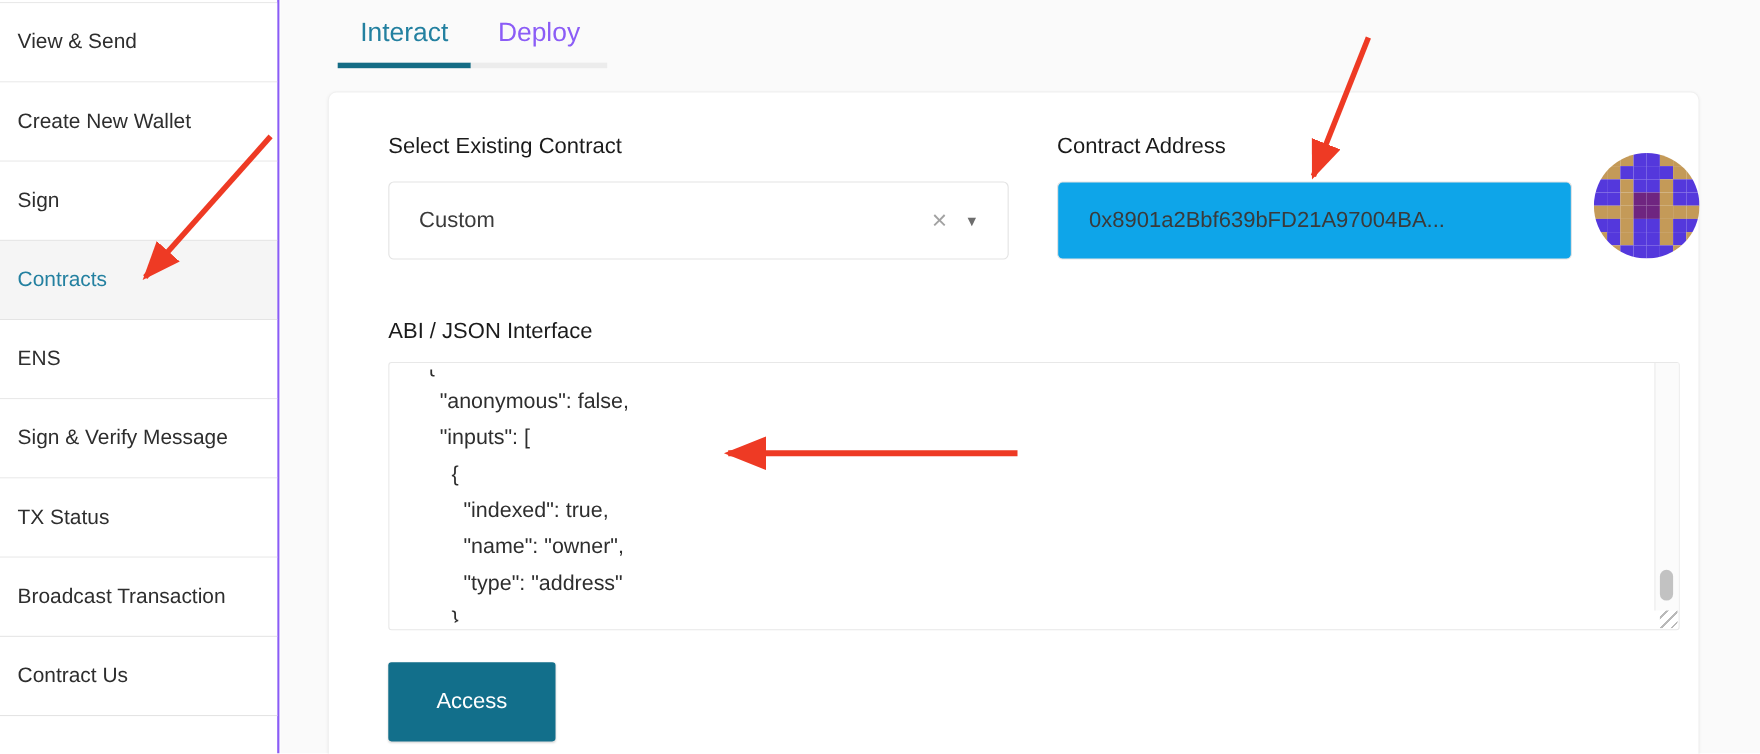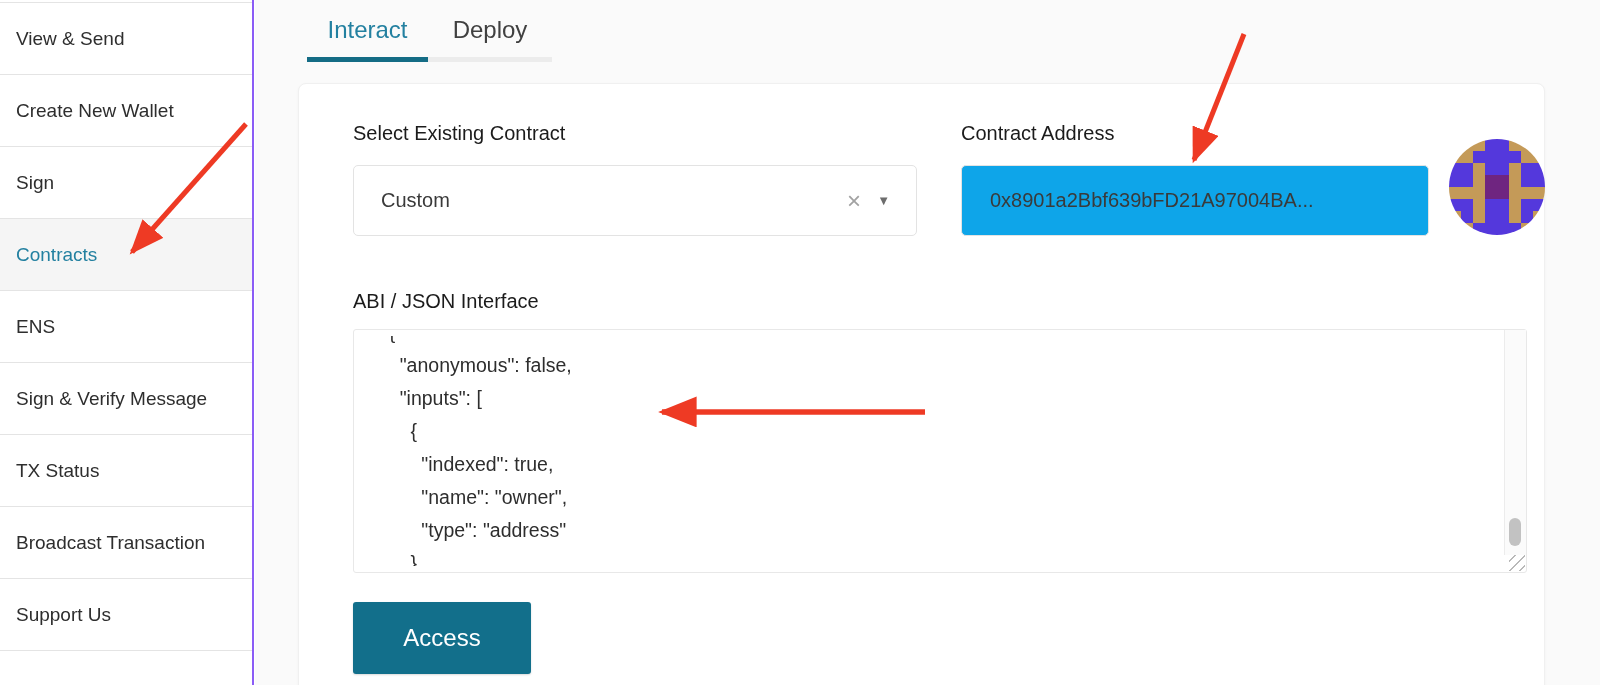--- a/index.html
+++ b/index.html
@@ -29,21 +29,21 @@
 
   
   .main{position:absolute; left:255px; top:0; right:0; bottom:0; background:#fafafa;}
 
   
   .tab{
     position:absolute; top:10px; height:40px; display:flex; align-items:center; justify-content:center;
     font-size:24px; cursor:pointer;
   }
   .tab-interact{left:52px; width:121px; color:var(--accent);}
-  .tab-deploy{left:173px; width:124px; color:#404040;}
+  .tab-deploy{left:173px; width:124px; color:#8b5cf6;}
   .tab-underline{position:absolute; top:57px; height:5px;}
   .tab-underline.active-bar{left:52px; width:121px; background:var(--tabUnderline);}
   .tab-underline.idle-bar{left:173px; width:124px; background:#ececec;}
 
   
   .card{
     position:absolute; left:43px; top:83px; width:1247px; height:620px;
     background:#fff; border:1px solid #f0f0f0; border-radius:8px;
     box-shadow:0 1px 3px rgba(0,0,0,0.04);
   }
@@ -96,22 +96,22 @@
   .abi-scroll-thumb{
     position:absolute; right:5px; top:188px; width:12px; height:28px;
     border-radius:6px; background:#c2c2c2; cursor:pointer;
   }
   .abi-resize{
     position:absolute; right:1px; bottom:1px; width:16px; height:16px; cursor:nwse-resize;
     background:repeating-linear-gradient(-45deg, transparent 0 3px, #b9b9b9 3px 4.5px, transparent 4.5px 7px);
   }
 
   .access-button{
-    position:absolute; left:54px; top:518px; width:178px; height:72px;
-    background:var(--buttonTeal); color:#fff; font-size:24px;
+    position:absolute; left:54px; top:518px; width:152px; height:72px;
+    background:var(--buttonTeal); color:#fff; font-size:20px;
     border:none; border-radius:3px; cursor:pointer;
     font-family:"Liberation Sans", sans-serif;
     box-shadow:0 1px 2px rgba(0,0,0,0.15);
     text-align:center;
   }
 
   
   .arrows{position:absolute; inset:0; width:1600px; height:685px; pointer-events:none; z-index:50;}
   .arrows line{stroke:var(--arrowRed);}
   .arrows .head{fill:var(--arrowRed);}
@@ -124,21 +124,21 @@
   <aside class="sidebar">
     <div class="sidebar-top-line"></div>
     <div class="sidebar-item">View &amp; Send</div>
     <div class="sidebar-item">Create New Wallet</div>
     <div class="sidebar-item">Sign</div>
     <div class="sidebar-item active">Contracts</div>
     <div class="sidebar-item">ENS</div>
     <div class="sidebar-item">Sign &amp; Verify Message</div>
     <div class="sidebar-item">TX Status</div>
     <div class="sidebar-item">Broadcast Transaction</div>
-    <div class="sidebar-item">Support Us</div>
+    <div class="sidebar-item">Contract Us</div>
   </aside>
 
   <main class="main">
 
     <div class="tab tab-interact">Interact</div>
     <div class="tab tab-deploy">Deploy</div>
     <div class="tab-underline active-bar"></div>
     <div class="tab-underline idle-bar"></div>
 
     <section class="card">

